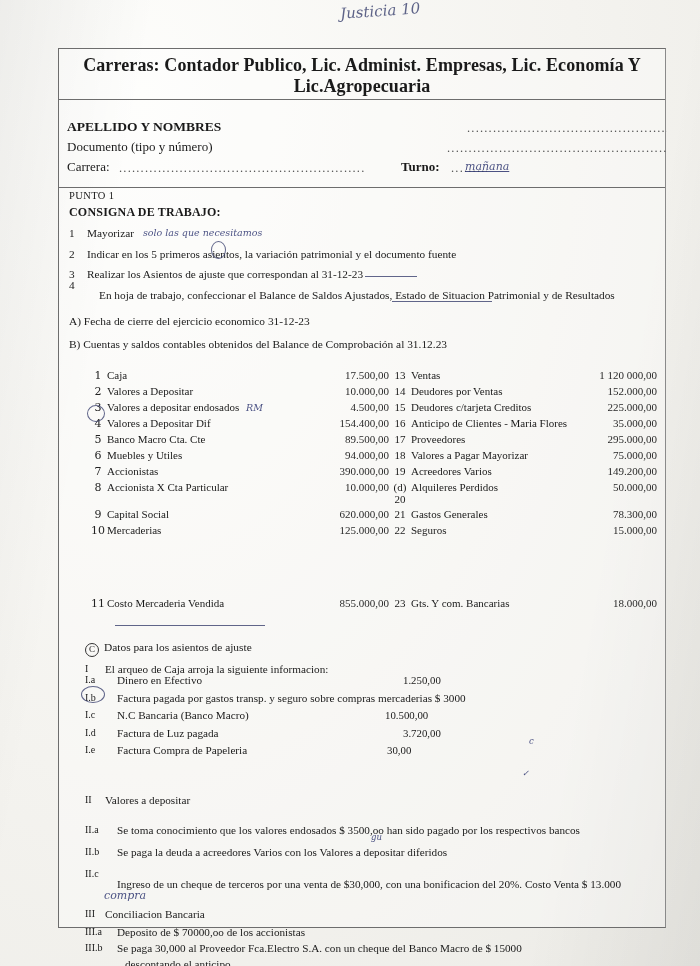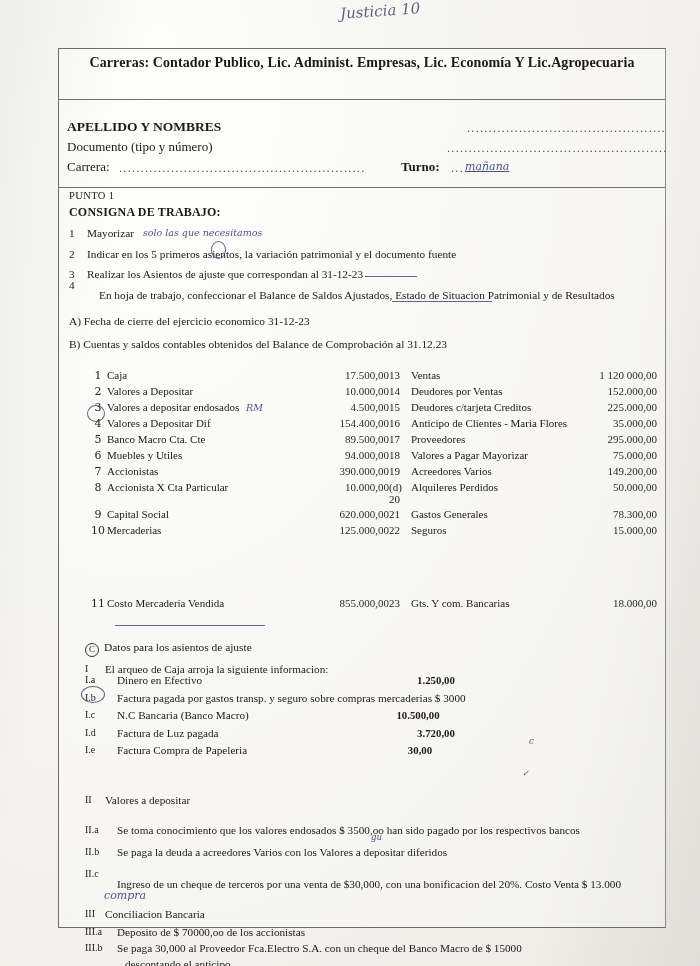--- a/index.html
+++ b/index.html
@@ -44,21 +44,21 @@
     left: 0;
     right: 0;
     border-top: 1px solid #6d6d6d;
   }
   
   .hdr {
     position: absolute;
     left: 0; right: 0; top: 6px;
     text-align: center;
     font-weight: bold;
-    font-size: 14px;
+    font-size: 18px;
     letter-spacing: .1px;
   }
   .hdr2 {
     position: absolute;
     left: 0; right: 0; top: 28px;
     text-align: center;
     font-weight: bold;
     font-size: 13.5px;
     letter-spacing: 1.2px;
   }
@@ -78,40 +78,40 @@
   .task .num { position: absolute; left: -18px; top: 0; }
   .para { margin-top: 7px; font-size: 11.4px; }
 
   
   .acct { position: absolute; left: 30px; top: 318px; right: 8px; font-size: 11px; }
   .acct table { border-collapse: collapse; width: 100%; }
   .acct td { padding: 1.5px 0; vertical-align: top; font-size: 11px; }
   .c-mark { width: 18px; text-align: center; color: #222; font-family: "DejaVu Serif", serif; font-size: 10px; }
   .c-name { width: 196px; }
   .c-amt  { width: 86px; text-align: right; padding-right: 10px; font-size: 10.6px; color: #2a2a2a; }
-  .c-mark2 { width: 22px; text-align: left; font-size: 10px; }
+  .c-mark2 { width: 22px; text-align: center; font-size: 10px; }
   .c-name2 { width: 172px; }
   .c-amt2 { text-align: right; padding-right: 4px; font-size: 10.6px; color: #2a2a2a; }
 
   .acct2 { position: absolute; left: 30px; top: 546px; right: 8px; font-size: 11px; }
   .acct2 table { border-collapse: collapse; width: 100%; }
   .acct2 td { padding: 1.5px 0; font-size: 11px; }
 
   
   .adj { position: absolute; left: 26px; top: 592px; right: 2px; font-size: 11.2px; }
   .adj .hdrline { position: relative; font-size: 11.4px; }
   .adj .bullet-circle {
     display: inline-block; width: 12px; height: 12px; border: 1px solid #333;
     border-radius: 50%; text-align: center; line-height: 11px; font-size: 9px;
     margin-right: 5px; vertical-align: -1px;
   }
   .row { position: relative; height: 17.5px; }
   .lbl { position: absolute; left: 20px; top: 0; }
   .lbl.ind { left: 32px; }
-  .val { position: absolute; left: 318px; top: 0; text-align: center; width: 66px; font-size: 10.8px; font-weight: bold; }
+  .val { position: absolute; left: 318px; top: 0; text-align: left; width: 66px; font-size: 10.8px; }
   .mk { position: absolute; left: 0; top: 0; font-size: 10px; }
   .sec { position: relative; margin-top: 9px; }
   .secttl { position: absolute; left: 20px; top: 0; }
   .side { position: absolute; left: 0; top: 0; font-size: 10px; }
 
   
   .ann {
     position: absolute;
     color: #2d3570;
     font-family: "DejaVu Serif", serif;

